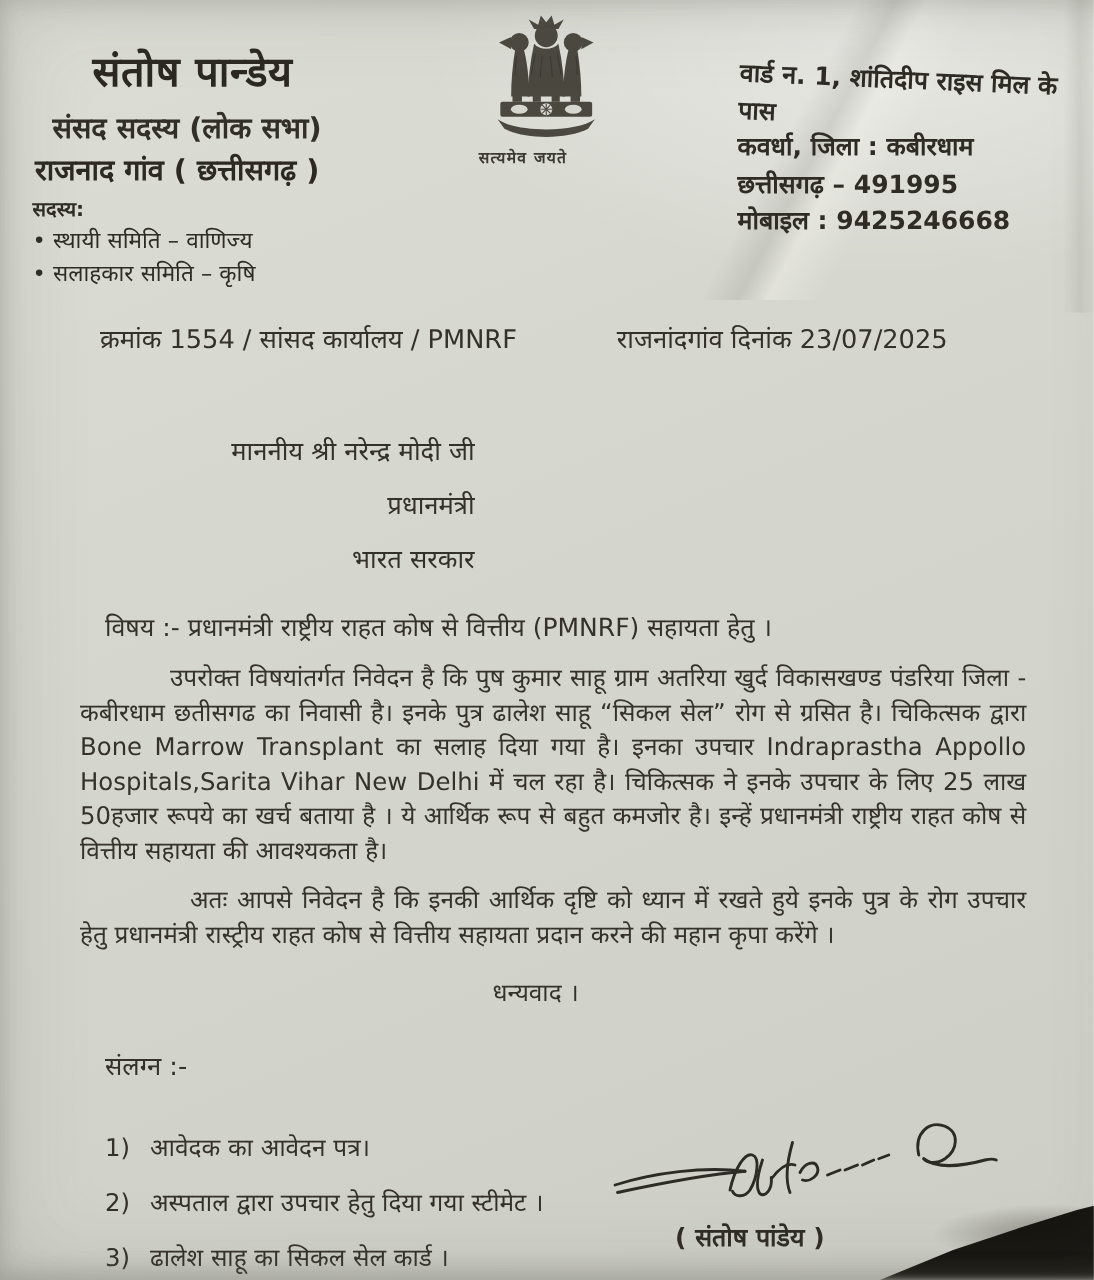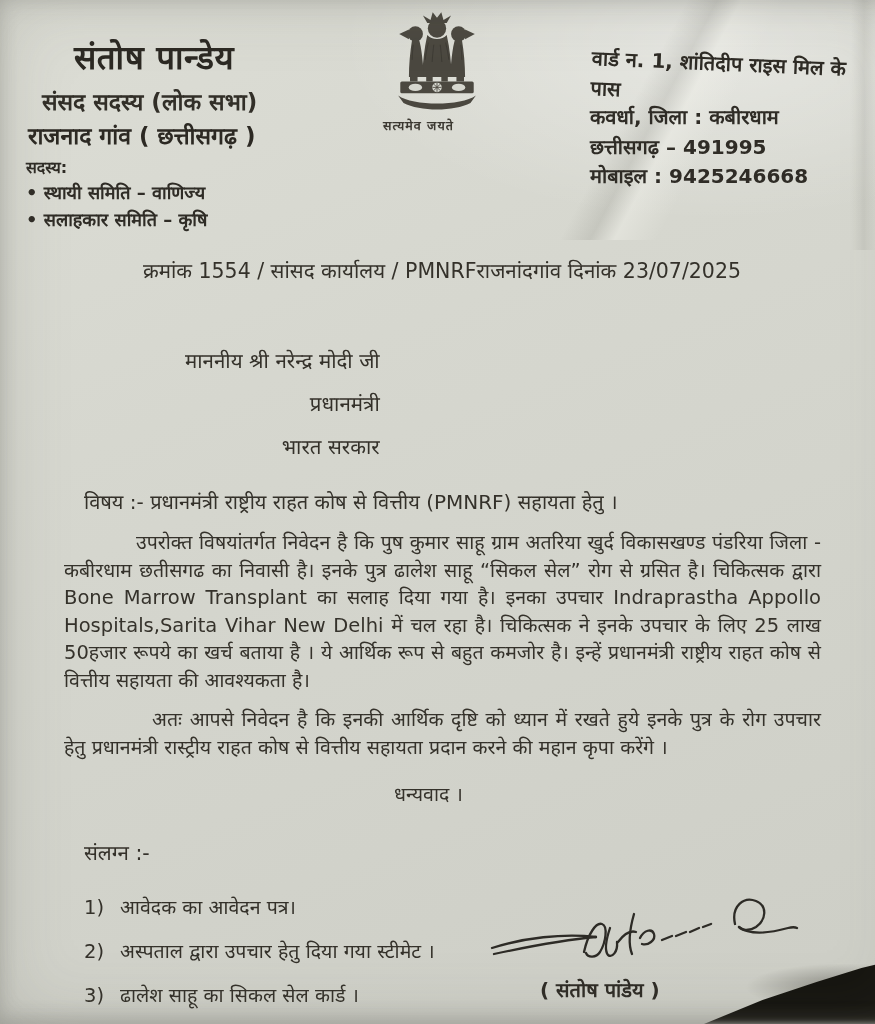--- a/index.html
+++ b/index.html
@@ -23,42 +23,42 @@
   .crease-right{
     position:absolute;right:34px;top:0;width:26px;height:250px;pointer-events:none;
     background:linear-gradient(90deg, rgba(0,0,0,0), rgba(120,120,112,0.14) 50%, rgba(0,0,0,0));
   }
   
   .lh-left{position:absolute;left:26px;top:34px;width:330px;}
   .lh-name{font-size:33px;font-weight:700;color:#2c2923;margin-left:48px;letter-spacing:.5px;}
   .lh-desig{font-size:23px;font-weight:600;color:#322f28;margin-top:6px;margin-left:16px;}
   .lh-const{font-size:23px;font-weight:700;color:#2c2923;margin-top:2px;margin-left:2px;}
   .lh-member{font-size:16px;font-weight:700;margin-top:5px;color:#2f2c26;}
-  .lh-comm{font-size:18px;font-weight:700;color:#2f2c26;margin-top:3px;line-height:1.35;}
+  .lh-comm{font-size:18px;font-weight:400;color:#2f2c26;margin-top:3px;line-height:1.35;}
   .emblem{position:absolute;left:383px;top:12px;width:124px;text-align:left;}
   .emblem-caption{font-size:12.5px;font-weight:700;color:#3c3932;margin-top:1px;letter-spacing:1px;}
   .lh-right{position:absolute;left:590px;top:44px;width:272px;font-size:20px;font-weight:600;color:#2f2c26;line-height:1.48;}
   .lh-right .tilt{display:inline-block;transform:rotate(2.4deg);transform-origin:left bottom;}
   
-  .ref-row{position:absolute;left:63px;top:256px;width:678px;display:flex;justify-content:flex-end;font-size:20.5px;color:#34312a;}
+  .ref-row{position:absolute;left:80px;top:256px;width:678px;display:flex;justify-content:space-between;font-size:20.5px;color:#34312a;}
   
   .addr{position:absolute;left:82px;top:334px;font-size:20.5px;color:#34312a;}
   .addr-lines{margin-left:103px;margin-top:12px;text-align:right;}
   .addr-lines div{margin-bottom:15px;}
   
   .subject{position:absolute;left:84px;top:488px;width:740px;font-size:20px;color:#34312a;}
   
   .body-flow{position:absolute;left:64px;top:529px;width:757px;font-size:19.5px;line-height:27.5px;color:#35322b;}
   .para{text-align:justify;}
   .para-1{text-indent:72px;}
   .para-2{text-indent:88px;margin-top:12px;}
   .thanks{margin-top:20px;padding-left:330px;}
   
   .encl{position:absolute;left:84px;top:838px;font-size:20px;color:#34312a;}
-  .encl-head{font-size:20.5px;margin-bottom:27px;}
+  .encl-head{font-size:20.5px;margin-bottom:38px;}
   .encl-item{margin-bottom:17px;font-size:19.5px;}
   .encl-item .num{display:inline-block;width:36px;}
   
   .sig-svg{position:absolute;left:488px;top:894px;}
   .sig-name{position:absolute;left:540px;top:976px;font-size:20px;font-weight:600;color:#2f2c26;}
   
   .corner-smudge{
     position:absolute;right:0;bottom:8px;width:240px;height:90px;pointer-events:none;
     background:radial-gradient(ellipse 140px 34px at 72% 68%, rgba(60,58,52,0.45), rgba(60,58,52,0) 70%);
   }

